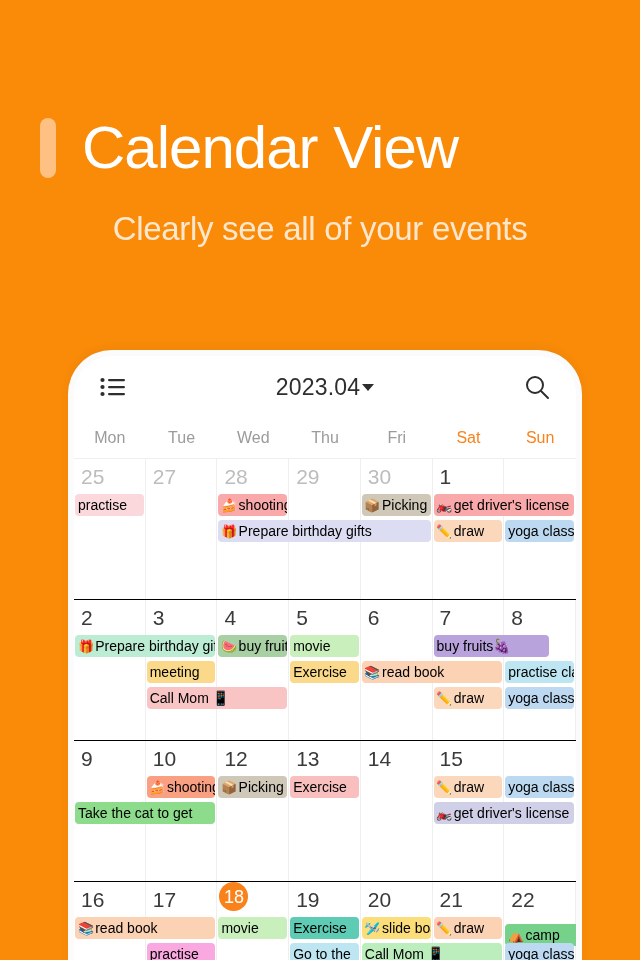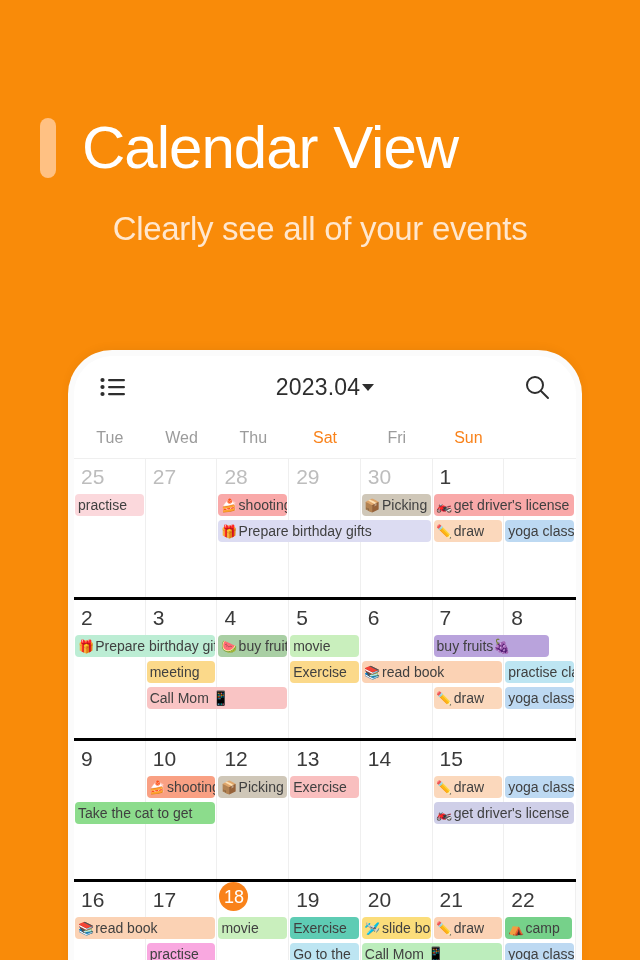--- a/index.html
+++ b/index.html
@@ -55,41 +55,41 @@
   .caret { width:0;height:0;border-left:6px solid transparent;border-right:6px solid transparent;border-top:7px solid #2E2E2E; }
   .icon-search { margin-left:auto; width:26px; height:26px; display:block; }
 
   
   .weekdays { display:grid; grid-template-columns:repeat(7,1fr); height:40px; }
   .wd { display:flex; align-items:center; justify-content:center; font-size:16px; color:#9B9B9B; }
   .wd.wk { color:#F9821A; }
 
   
   .weeks { border-top:1px solid #EFEFEF; }
-  .week { display:grid; grid-template-columns:repeat(7,1fr); position:relative; height:141px; border-bottom:3px solid #000000; }
+  .week { display:grid; grid-template-columns:repeat(7,1fr); position:relative; height:141px; border-bottom:1px solid #000000; }
   .week.last { height:120px; }
   .daycell { border-right:1px solid #EFEFEF; position:relative; }
   .daycell:last-child { border-right:none; }
   .daynum {
     position:absolute; top:7px; left:7px; font-size:21px; color:#3A3A3A; line-height:1;
   }
   .daynum.muted { color:#BDBDBD; }
   .daynum.today {
     width:29px; height:29px; border-radius:50%; background:#F9821A; color:#fff;
     display:flex; align-items:center; justify-content:center;
     top:0px; left:2px; font-size:18px;
   }
 
   
   .events { position:absolute; left:0; top:35px; right:0; bottom:0; pointer-events:none; }
   .chip {
     position:absolute; height:22px; line-height:22px;
     border-radius:4px; font-size:14px; padding:0 3px;
     white-space:nowrap; overflow:hidden; pointer-events:auto;
-    color:#404040;
+    color:#000000;
   }
   .chip .em { font-size:13px; margin-right:1px; }
 </style>
 </head>
 <body>
 
 <div class="promo">
   <div class="title-row">
     <div class="accent-bar"></div>
     <div class="promo-title">Calendar View</div>
@@ -119,25 +119,26 @@
 
       <span class="icon-search">
         <svg width="26" height="26" viewBox="0 0 26 26">
           <circle cx="11" cy="11" r="8" fill="none" stroke="#2E2E2E" stroke-width="2"></circle>
           <line x1="17" y1="17" x2="24" y2="24" stroke="#2E2E2E" stroke-width="2" stroke-linecap="round"></line>
         </svg>
       </span>
     </div>
 
     <div class="weekdays">
+        <div class="wd">Mon</div>
         <div class="wd">Tue</div>
         <div class="wd">Wed</div>
         <div class="wd">Thu</div>
+        <div class="wd">Fri</div>
         <div class="wd wk">Sat</div>
-        <div class="wd">Fri</div>
         <div class="wd wk">Sun</div>
       </div>
 
     <div class="weeks">
         <div class="week">
           <div class="daycell">
             <div class="daynum muted">25</div>
           </div>
           <div class="daycell">
             <div class="daynum muted">27</div>
@@ -250,21 +251,21 @@
           </div>
           <div class="daycell">
             <div class="daynum">22</div>
           </div>
           <div class="events">
             <div class="chip" style="background: rgb(251, 210, 180); left: 1px; width: 140.429px; top: 0px;"><span class="em">📚</span><span>read book</span></div>
             <div class="chip" style="background: rgb(201, 239, 189); left: 144.429px; width: 68.7143px; top: 0px;"><span>movie</span></div>
             <div class="chip" style="background: rgb(94, 204, 180); left: 216.143px; width: 68.7143px; top: 0px;"><span>Exercise</span></div>
             <div class="chip" style="background: rgb(251, 221, 122); left: 287.857px; width: 68.7143px; top: 0px;"><span class="em">🛩️</span><span>slide board</span></div>
             <div class="chip" style="background: rgb(251, 210, 180); left: 359.571px; width: 68.7143px; top: 0px;"><span class="em">✏️</span><span>draw</span></div>
-            <div class="chip" style="background: rgb(118, 209, 138); left: 431.286px; width: 67px; top: 0px;"><span class="em">⛺</span><span>camp</span></div>
+            <div class="chip" style="background: rgb(118, 209, 138); left: 431.286px; width: 76px; top: 7px;"><span class="em">⛺</span><span>camp</span></div>
             <div class="chip" style="background: rgb(249, 168, 224); left: 72.7143px; width: 68.7143px; top: 26px;"><span>practise</span></div>
             <div class="chip" style="background: rgb(189, 229, 242); left: 216.143px; width: 68.7143px; top: 26px;"><span>Go to the</span></div>
             <div class="chip" style="background: rgb(188, 237, 188); left: 287.857px; width: 140.429px; top: 26px;"><span>Call Mom 📱</span></div>
             <div class="chip" style="background: rgb(189, 217, 242); left: 431.286px; width: 68.7143px; top: 26px;"><span>yoga class</span></div>
           </div>
         </div>
       </div>
 
   </div>
 </div>

